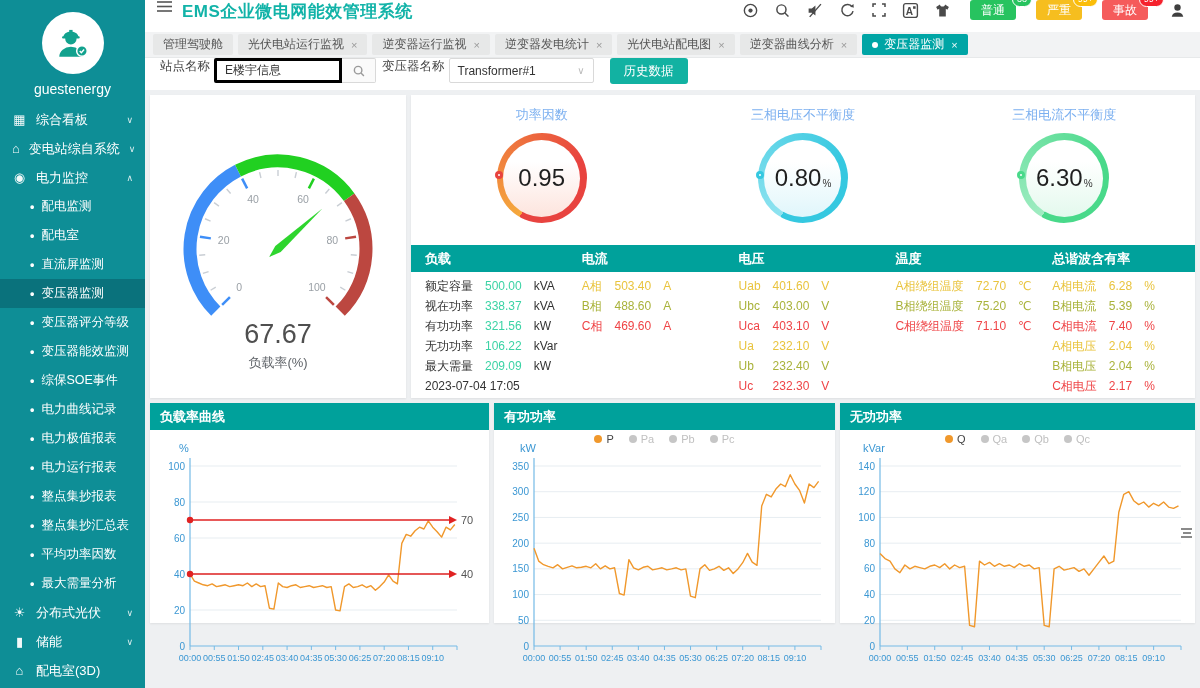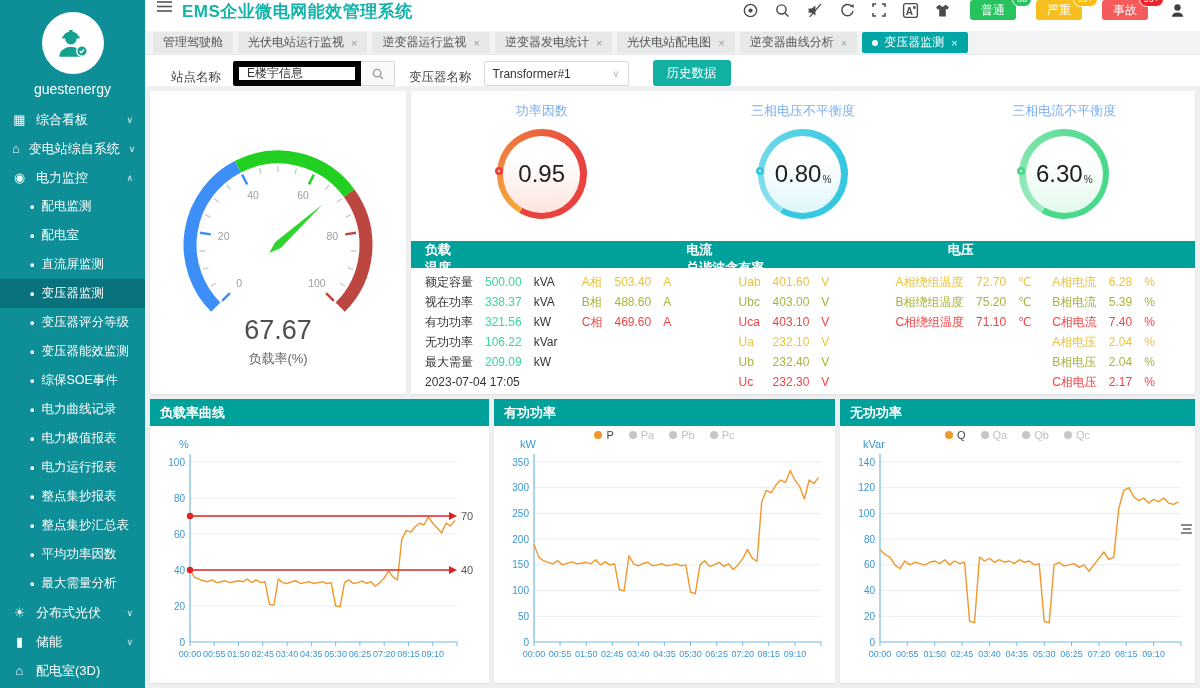--- a/index.html
+++ b/index.html
@@ -33,24 +33,24 @@
     border:1px solid #fff;color:#fff;font-size:9px;line-height:13px;padding:0 4px}
   
   .tabsbar{height:26px;background:#f2f3f4;display:flex;align-items:center;gap:5px;padding:0 8px;border-bottom:1px solid #e7e9ea}
   .tab{height:21px;background:#e7e8e8;border-radius:2px;display:flex;align-items:center;
     padding:0 10px;font-size:12px;color:#555;cursor:pointer;white-space:nowrap}
   .tab .tclose{margin-left:7px;color:#9a9a9a;font-size:11px}
   .tab.active{background:#00a5a5;color:#fff}
   .tab.active .tclose{color:#eafafa}
   .tdot{width:6px;height:6px;border-radius:50%;background:#fff;margin-right:6px}
   
-  .filterbar{height:32px;background:#fff;display:flex;align-items:flex-end;gap:12px;padding:0 24px}
+  .filterbar{height:32px;background:#fff;display:flex;align-items:flex-start;gap:4px;padding:0 13px}
   .flabel{font-size:12.5px;color:#444;margin-left:2px}
   .input-group{display:flex}
-  .input-group input{width:128px;height:25px;border:6px solid #000000;border-radius:2px 0 0 2px;
+  .input-group input{width:128px;height:25px;border:3px solid #000000;border-radius:2px 0 0 2px;
     padding:0 8px;font-size:12px;color:#333;outline:none;font-family:inherit}
   .search-btn{width:34px;height:25px;background:#fafafa;border:1px solid #d9d9d9;border-left:none;
     border-radius:0 2px 2px 0;display:flex;align-items:center;justify-content:center;cursor:pointer}
   .selectbox{width:145px;height:25px;border:1px solid #d9d9d9;border-radius:2px;display:flex;
     align-items:center;justify-content:space-between;padding:0 8px;font-size:12px;color:#333;cursor:pointer}
   .selectbox .chev2{color:#bbb;font-size:10px}
   .hist-btn{margin-left:12px;height:26px;padding:0 14px;background:#12b2a2;border:none;border-radius:3px;
     color:#fff;font-size:12.5px;cursor:pointer;font-family:inherit}
   
   .content{flex:1;background:#eef0f2;padding:5px;display:flex;flex-wrap:wrap;gap:5px;align-content:flex-start}
@@ -64,31 +64,31 @@
   .ring{width:90px;height:90px;border-radius:50%;position:relative;
     background:conic-gradient(from 210deg,var(--c2),var(--c1) 60%,var(--c1));
     display:flex;align-items:center;justify-content:center}
   .ring-inner{width:77px;height:77px;border-radius:50%;background:linear-gradient(180deg,#fff 28%,var(--tint));
     display:flex;align-items:center;justify-content:center}
   .ring-dot{position:absolute;left:-2px;top:50%;margin-top:-7px;width:8px;height:8px;border-radius:50%;
     background:#fff;border:3px solid var(--c1)}
   .kpi-value{font-size:24px;color:#1f1f1f;font-weight:500}
   .kpi-unit{font-size:10px;color:#333;margin-top:11px;margin-left:1px}
   
-  .thead{height:27px;background:#00a19b;display:grid;grid-template-columns:repeat(3,1fr);align-items:center}
+  .thead{height:27px;background:#00a19b;display:grid;grid-template-columns:repeat(5,1fr);align-items:center}
   .thead span{color:#fff;font-size:13px;font-weight:bold;padding-left:14px}
   .tbody{display:grid;grid-template-columns:repeat(5,1fr);padding-top:4px}
   .tcol{display:grid;grid-template-columns:max-content max-content max-content;column-gap:12px;
     align-content:start;padding-left:14px}
   .tcol span{height:20px;line-height:20px;font-size:12px}
   .tstamp{grid-column:1/4;color:#333}
   .n-dark{color:#333}
   .v-g{color:#3bd3a5}.v-y{color:#e9c43e}.v-o{color:#a9b23a}.v-r{color:#ef4446;font-weight:normal}
   
-  .chart-card{height:284px;position:relative}
+  .chart-card{height:220px;position:relative}
   .chead{height:27px;background:#00a19b;display:flex;align-items:center;padding-left:10px;
     color:#fff;font-size:13px;font-weight:bold}
   .cbody{position:relative;height:253px}
   .legend{position:absolute;top:3px;left:0;right:0;display:flex;justify-content:center;gap:15px;z-index:2}
   .litem{display:flex;align-items:center;gap:4px;font-size:11px;cursor:pointer}
   .ldot{width:8px;height:8px;border-radius:50%}
   .chart-tool{position:absolute;right:3px;top:125px;display:flex;flex-direction:column;gap:2px;cursor:pointer}
   .chart-tool i{display:block;width:11px;height:2px;background:#8a8a8a}
   .chart-tool i:nth-child(2){width:8px;margin-left:1.5px}
 </style>

